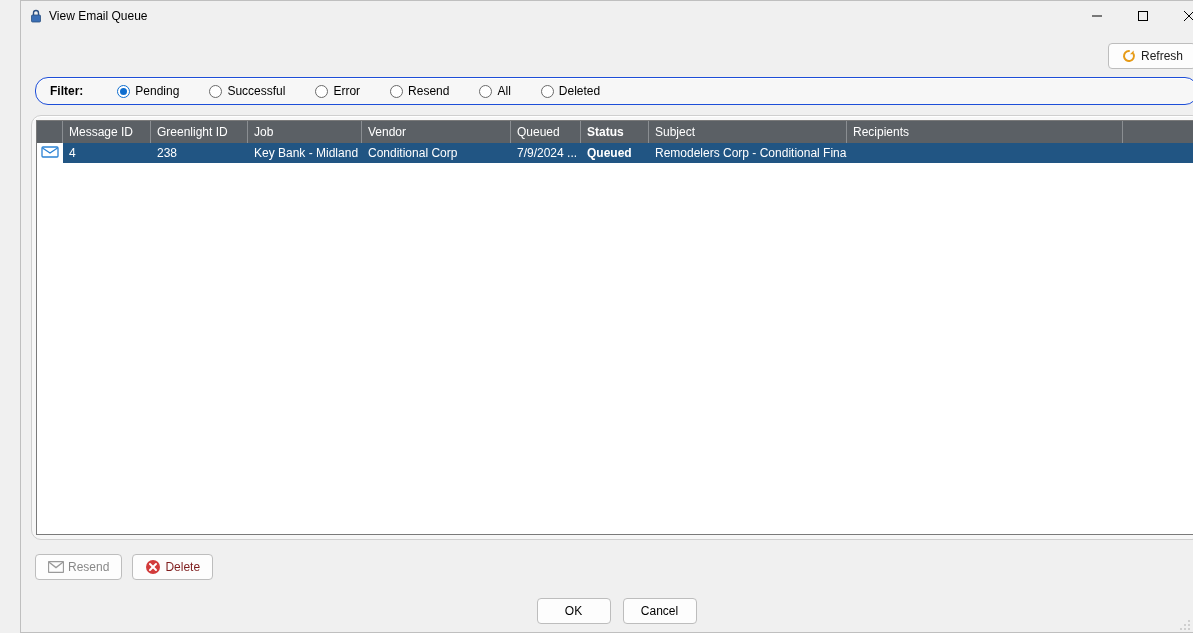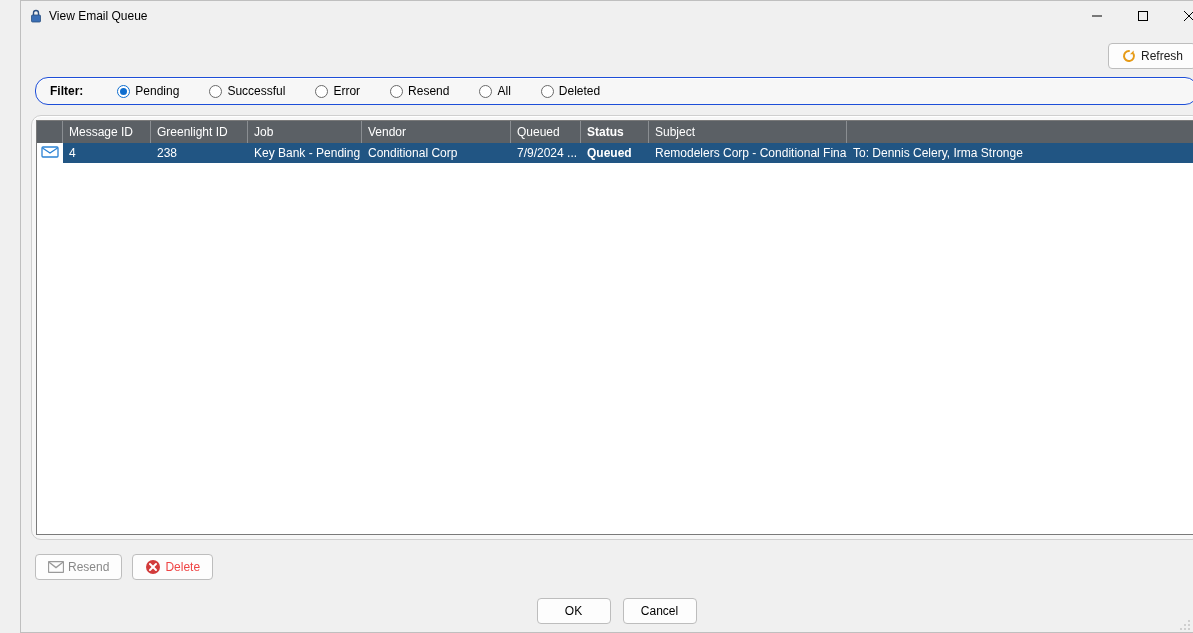--- a/index.html
+++ b/index.html
@@ -201,21 +201,21 @@
   }
   .gr-cell.col-icon { background: #fff; color: #000; padding: 0; justify-content: center; }
 
   
   .bottom-actions {
     display: flex;
     gap: 10px;
     margin: 14px 4px 0 4px;
   }
   .btn-disabled { color: #888; }
-  .btn-delete-text { color: #ef4444; }
+  .btn-delete-text { color: #7f1d1d; }
 
   
   .dialog-buttons {
     display: flex;
     justify-content: center;
     gap: 12px;
     padding: 18px 0 4px 0;
   }
   .dlg-btn {
     min-width: 72px;
@@ -319,40 +319,40 @@
       <div class="grid-wrap">
         <div class="grid-header">
           <div class="gh-cell col-icon"></div>
           <div class="gh-cell col-message-id">Message ID</div>
           <div class="gh-cell col-greenlight">Greenlight ID</div>
           <div class="gh-cell col-job">Job</div>
           <div class="gh-cell col-vendor">Vendor</div>
           <div class="gh-cell col-queued">Queued</div>
           <div class="gh-cell col-status">Status</div>
           <div class="gh-cell col-subject">Subject</div>
+          <div class="gh-cell col-recipients">Recipients</div>
           <div class="gh-cell col-tail"></div>
         </div>
         <div class="grid-body">
           <div class="grid-row">
             <div class="gr-cell col-icon">
               <span>
                 <svg width="18" height="14" viewBox="0 0 18 14">
                   <rect x="1" y="2" width="16" height="10" rx="1" fill="#fff" stroke="#2b82d4" stroke-width="1.3"></rect>
                   <path d="M1.5 3 L9 8 L16.5 3" fill="none" stroke="#2b82d4" stroke-width="1.3"></path>
                 </svg>
               </span>
             </div>
             <div class="gr-cell col-message-id">4</div>
             <div class="gr-cell col-greenlight">238</div>
-            <div class="gr-cell col-job">Key Bank - Pending</div>
+            <div class="gr-cell col-job">Key Bank - Midland</div>
             <div class="gr-cell col-vendor">Conditional Corp</div>
             <div class="gr-cell col-queued">7/9/2024 ...</div>
             <div class="gr-cell col-status">Queued</div>
             <div class="gr-cell col-subject">Remodelers Corp - Conditional Final W...</div>
-            <div class="gr-cell col-recipients">To: Dennis Celery, Irma Stronge</div>
             <div class="gr-cell col-tail"></div>
           </div>
         </div>
       </div>
     </div>
 
     <div class="bottom-actions">
       <div class="btn btn-disabled">
         <span class="icon-slot">
           <svg width="16" height="12" viewBox="0 0 16 12">

